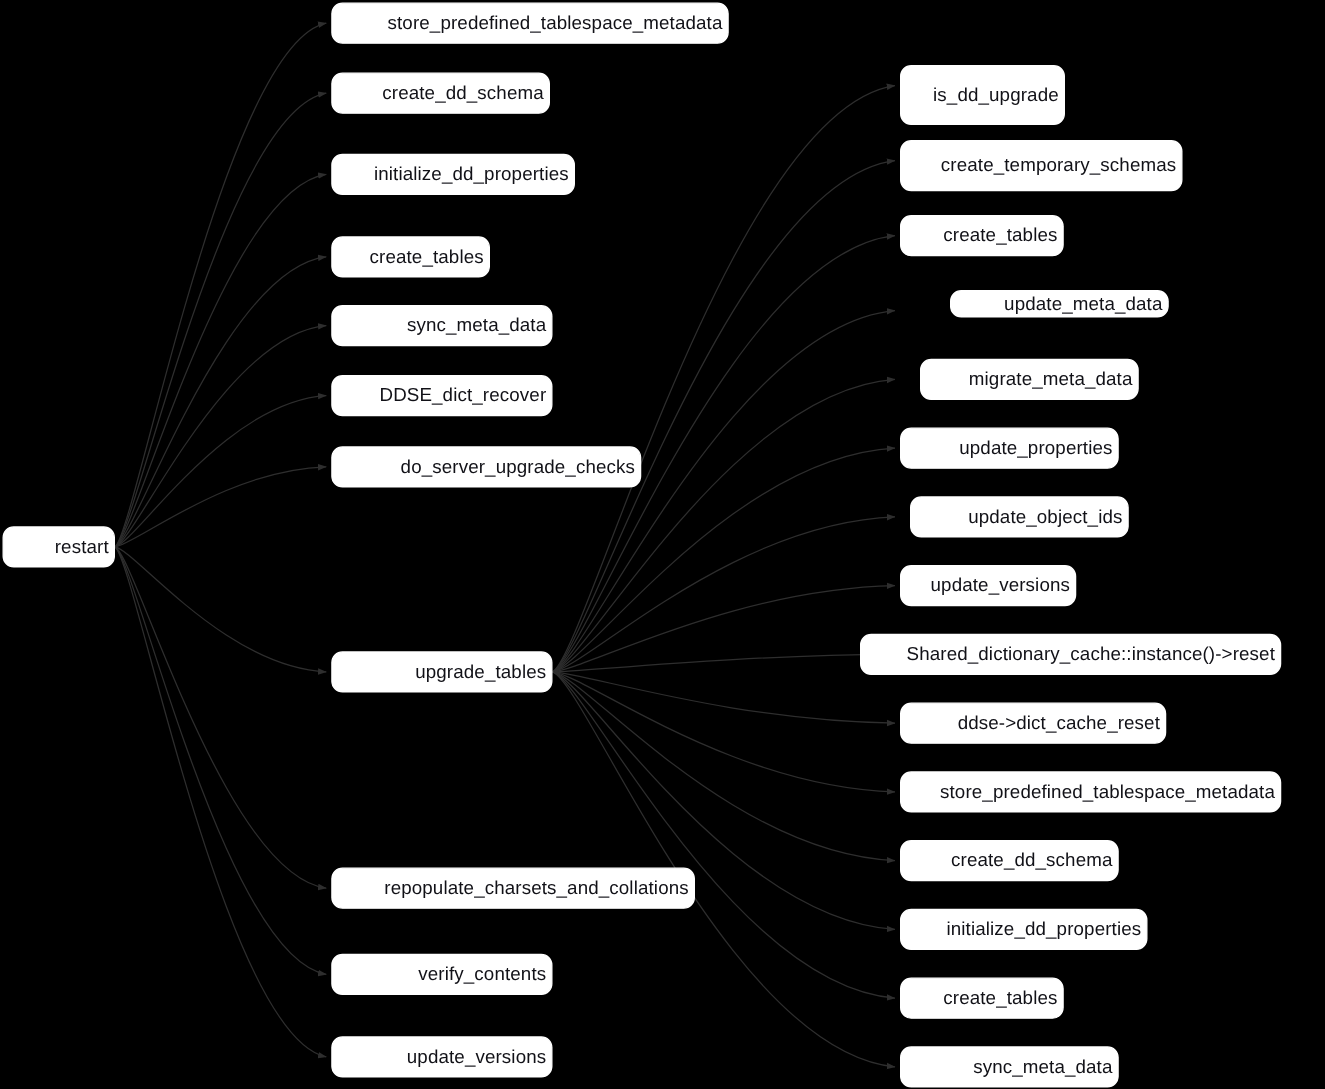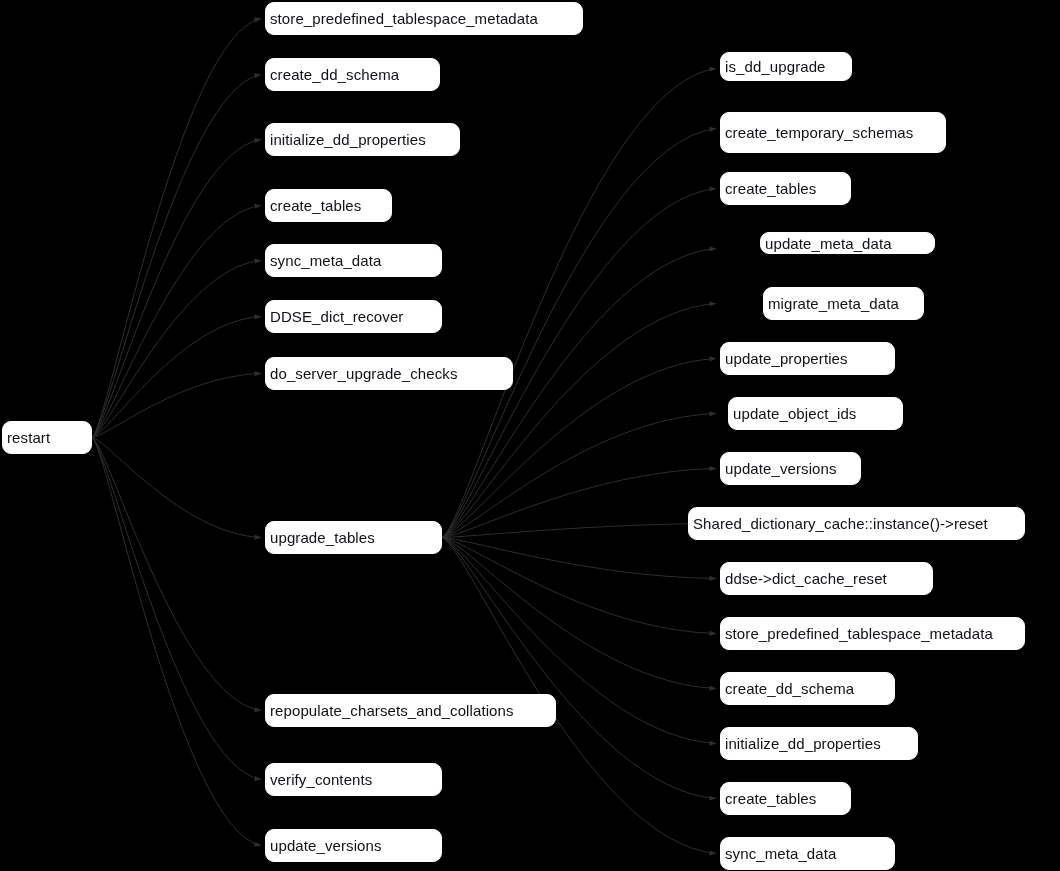--- a/index.html
+++ b/index.html
@@ -28,21 +28,21 @@
     position: absolute;
     box-sizing: border-box;
     background: #ffffff;
     border: 1px solid #ffffff;
     border-radius: 9px;
     color: #111117;
     font-size: 15px;
     line-height: 1;
     display: flex;
     align-items: center;
-    justify-content: flex-start;
+    justify-content: flex-end;
     white-space: nowrap;
     letter-spacing: 0.1px;
     cursor: pointer;
     z-index: 2;
   }
   .node-label {
     display: block;
     padding: 0 4px;
   }
 </style>
@@ -115,33 +115,33 @@
       </div>
       <div class="node" style="left: 265px; top: 694px; width: 291px; height: 33px;">
         <span class="node-label">repopulate_charsets_and_collations</span>
       </div>
       <div class="node" style="left: 265px; top: 763px; width: 177px; height: 33px;">
         <span class="node-label">verify_contents</span>
       </div>
       <div class="node" style="left: 265px; top: 829px; width: 177px; height: 33px;">
         <span class="node-label">update_versions</span>
       </div>
-      <div class="node" style="left: 720px; top: 52px; width: 132px; height: 29px;">
+      <div class="node" style="left: 720px; top: 52px; width: 132px; height: 48px;">
         <span class="node-label">is_dd_upgrade</span>
       </div>
       <div class="node" style="left: 720px; top: 112px; width: 226px; height: 41px;">
         <span class="node-label">create_temporary_schemas</span>
       </div>
       <div class="node" style="left: 720px; top: 172px; width: 131px; height: 33px;">
         <span class="node-label">create_tables</span>
       </div>
       <div class="node" style="left: 760px; top: 232px; width: 175px; height: 22px;">
         <span class="node-label">update_meta_data</span>
       </div>
-      <div class="node" style="left: 763px; top: 287px; width: 161px; height: 33px;">
+      <div class="node" style="left: 736px; top: 287px; width: 175px; height: 33px;">
         <span class="node-label">migrate_meta_data</span>
       </div>
       <div class="node" style="left: 720px; top: 342px; width: 175px; height: 33px;">
         <span class="node-label">update_properties</span>
       </div>
       <div class="node" style="left: 728px; top: 397px; width: 175px; height: 33px;">
         <span class="node-label">update_object_ids</span>
       </div>
       <div class="node" style="left: 720px; top: 452px; width: 141px; height: 33px;">
         <span class="node-label">update_versions</span>

